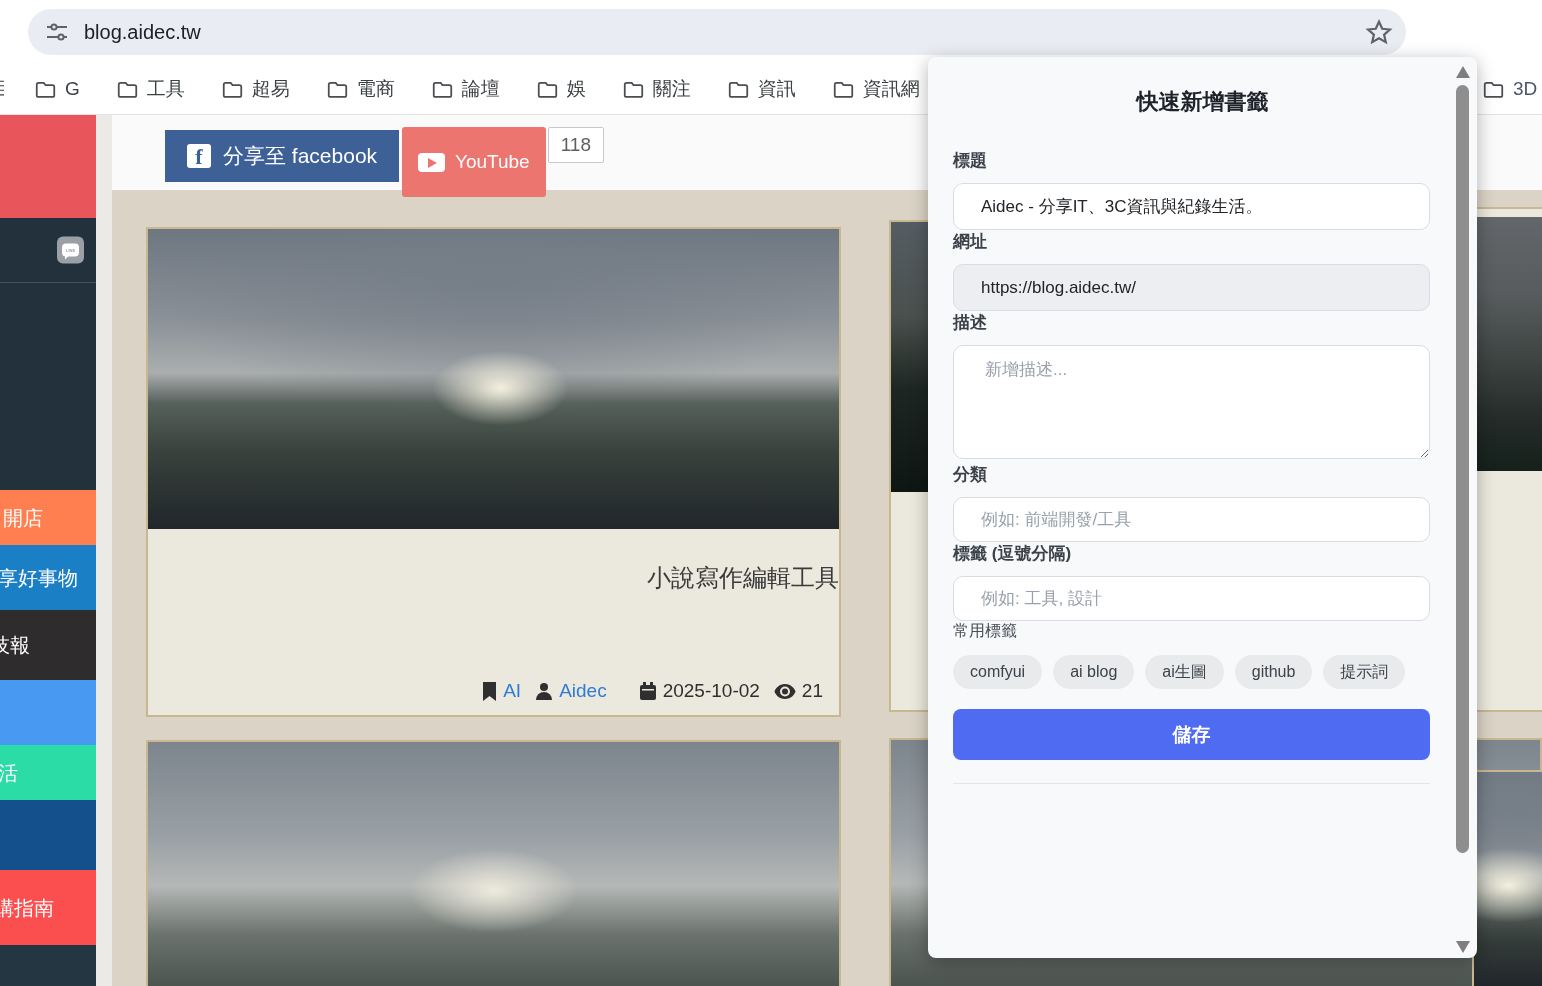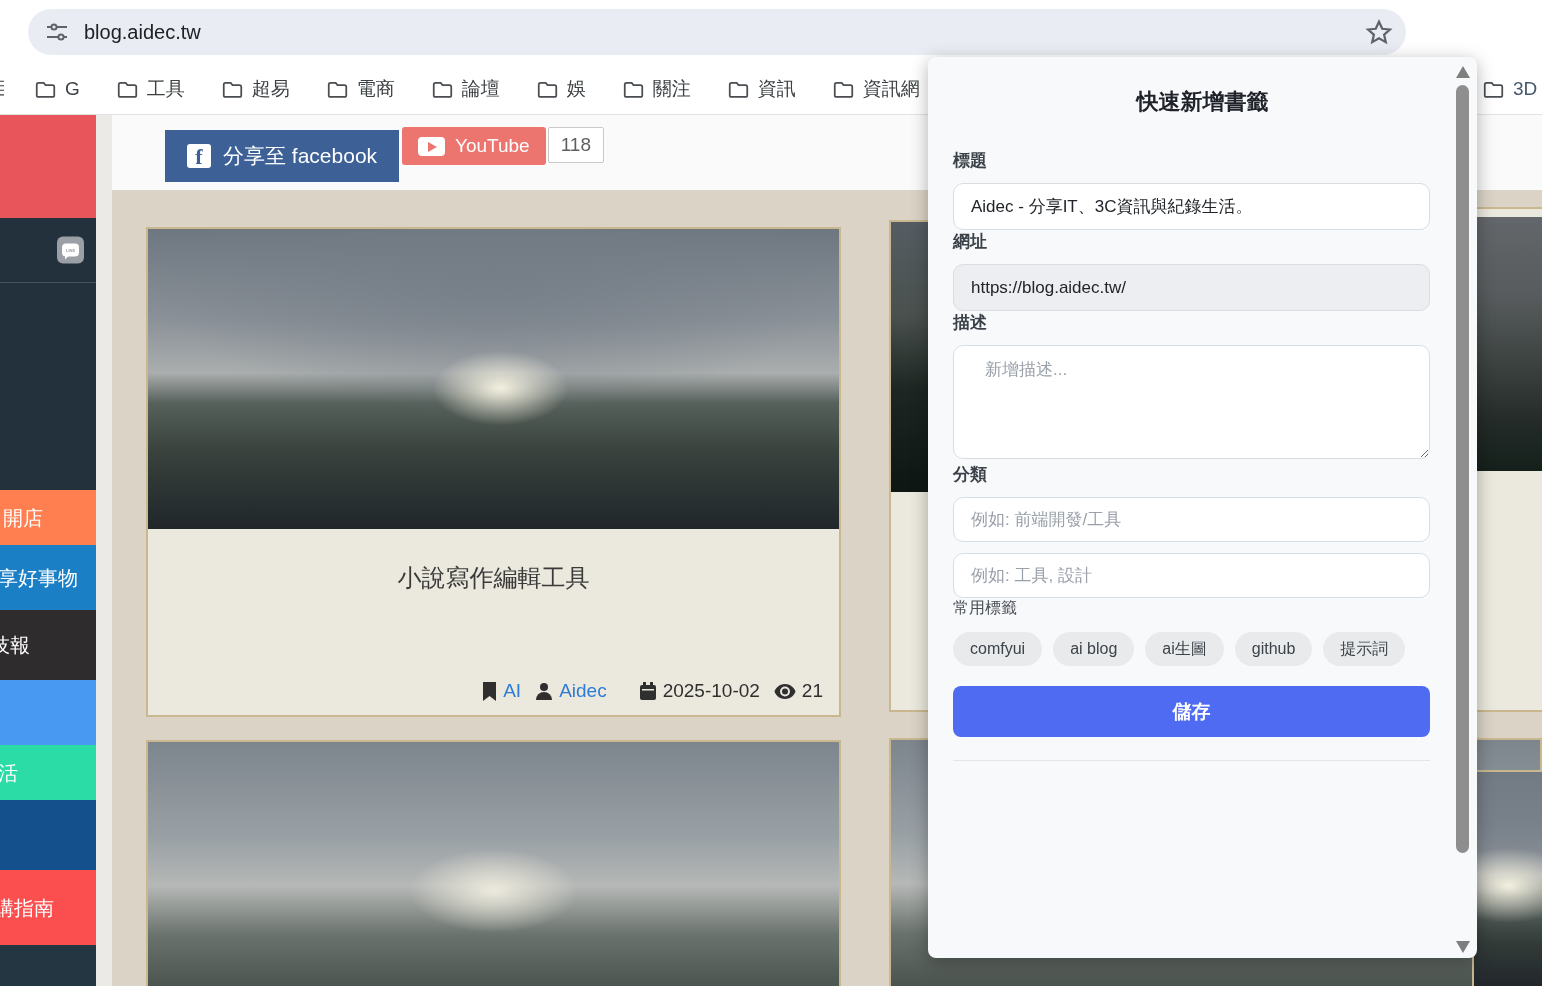--- a/index.html
+++ b/index.html
@@ -22,21 +22,21 @@
   .bm-3d { position:absolute; left:1483px; top:0; height:53px; display:flex; align-items:center; gap:9px; }
 
   
   .page { position:absolute; left:112px; top:115px; width:1430px; height:871px; background:#dbd4c6; z-index:1; }
   .white-band { position:absolute; left:0; top:0; width:1430px; height:75px; background:#fafafa; }
   .gap-strip { position:absolute; left:96px; top:62px; width:16px; height:924px; background:#eceae6; z-index:2; }
 
   .fb-btn { position:absolute; left:53px; top:15px; height:52px; background:#3d6097; color:#fff; display:flex; align-items:center; gap:12px; padding:0 22px; font-size:21px; cursor:pointer; }
   .fb-ico { width:24px; height:24px; background:#fff; border-radius:3px; color:#3d6097; font-weight:bold; font-size:22px; text-align:center; line-height:26px; font-family:"Liberation Serif",serif; }
   .yt-wrap { position:absolute; left:290px; top:12px; display:flex; align-items:flex-start; }
-  .yt-badge { background:#ec7570; border-radius:3px; color:#fff; display:flex; align-items:center; gap:10px; padding:8px 16px; font-size:19px; cursor:pointer; }
+  .yt-badge { background:#ec7570; border-radius:3px; color:#fff; display:flex; align-items:center; gap:10px; padding:24px 16px; font-size:19px; cursor:pointer; }
   .yt-play { width:27px; height:19px; background:#fff; border-radius:4px; position:relative; }
   .yt-play::after { content:""; position:absolute; left:10px; top:5px; border-left:9px solid #ec7570; border-top:5px solid transparent; border-bottom:5px solid transparent; }
   .yt-count { background:#fff; border:1px solid #c9c9c9; color:#5f5f5f; font-size:19px; padding:6px 12px; margin-left:2px; border-radius:2px; }
 
   .card { position:absolute; border:2px solid #c9b88f; background:#ebe8dd; }
   .card-img { position:absolute; left:0; top:0; right:0; }
   .img-sea { background:
       radial-gradient(ellipse 100px 55px at 51% 53%, rgba(250,246,228,.95), rgba(250,246,228,0) 68%),
       radial-gradient(ellipse 480px 190px at 50% 16%, rgba(116,124,134,.8), rgba(116,124,134,0) 72%),
       linear-gradient(180deg,#6e7680 0%,#8a9198 30%,#aaaeae 48%,#57615c 58%,#39423d 74%,#20262a 100%); }
@@ -57,21 +57,21 @@
   .sb-block { width:96px; position:relative; overflow:hidden; }
   .sb-label { color:#fff; font-size:20px; white-space:nowrap; position:absolute; top:50%; transform:translateY(-50%); }
   .line-ico { position:absolute; right:12px; top:50%; transform:translateY(-50%); width:27px; height:27px; background:#9aa0a6; border-radius:6px; display:flex; align-items:center; justify-content:center; }
   .line-bubble { width:17px; height:13px; background:#fff; border-radius:4px; color:#9aa0a6; font-size:4px; font-weight:bold; text-align:center; line-height:13px; position:relative; }
   .line-bubble::after { content:""; position:absolute; left:3px; bottom:-3px; border-top:4px solid #fff; border-right:4px solid transparent; }
 
   
   .popup { position:absolute; left:928px; top:57px; width:549px; height:901px; background:#f8f9fb; border-radius:8px; box-shadow:0 4px 18px rgba(0,0,0,.3); z-index:40; padding:0 25px; }
   .popup h1 { text-align:center; margin-top:30px; font-size:22px; color:#1f2329; font-weight:bold; }
   .fld-label { font-size:17px; font-weight:bold; color:#3b4249; }
-  .fld-input, .fld-area { width:477px; border:1px solid #d8dde3; border-radius:10px; background:#fff; font-size:17px; color:#212529; padding:0 17px; font-family:"Liberation Sans",sans-serif; }
+  .fld-input, .fld-area { width:477px; border:1px solid #d8dde3; border-radius:10px; background:#fff; font-size:17px; color:#212529; padding:0 27px; font-family:"Liberation Sans",sans-serif; }
   .fld-input { height:47px; }
   .fld-input::placeholder, .fld-area::placeholder { color:#9aa1aa; }
   .fld-readonly { background:#eceef1; }
   .fld-area { height:114px; padding:12px 31px; resize:both; font-size:17px; }
   .lbl-title { margin-top:32px; }
   .lbl { }
   .fld-gap { margin-top:11px; }
   .tags-wrap { margin-top:13px; width:477px; display:flex; flex-wrap:wrap; gap:11px; }
   .tag-pill { background:#e8eaec; border-radius:17px; height:34px; line-height:34px; padding:0 17px; font-size:16px; color:#3c4349; cursor:pointer; }
   .save-btn { margin-top:20px; width:477px; height:51px; background:#4f6bf2; color:#fff; font-size:19px; font-weight:bold; border:none; border-radius:8px; cursor:pointer; font-family:"Liberation Sans",sans-serif; }
@@ -95,21 +95,21 @@
       <div class="yt-badge">
         <span class="yt-play"></span>
         <span>YouTube</span>
       </div>
       <span class="yt-count">118</span>
     </div>
   </div>
 
   <div class="card" style="left:34px; top:112px; width:695px; height:490px;">
     <div class="card-img img-sea" style="height:300px;"></div>
-    <div class="card-title" style="top:333px;">小說寫作編輯工具</div>
+    <div class="card-title" style="top:333px;text-align:right;">小說寫作編輯工具</div>
     <div class="meta-row" style="top:451px;">
       <span class="meta-item">
         <svg class="m-ico" width="15" height="19" viewBox="0 0 15 19">
             <path d="M1 0 h13 v19 l-6.5-5 L1 19 Z" fill="#2f2f2f"></path>
           </svg>
         <span class="meta-link">AI</span>
       </span>
       <span class="meta-item">
         <svg class="m-ico" width="18" height="18" viewBox="0 0 18 18">
             <circle cx="9" cy="5" r="4" fill="#2f2f2f"></circle>
@@ -299,20 +299,21 @@
 
   <div class="fld-label lbl">網址</div>
   <input class="fld-input fld-readonly fld-gap" readonly="" value="https://blog.aidec.tw/" style="">
 
   <div class="fld-label lbl">描述</div>
   <textarea class="fld-area fld-gap" placeholder="新增描述..." style=""></textarea>
 
   <div class="fld-label lbl">分類</div>
   <input class="fld-input fld-gap" style="height: 45px;" placeholder="例如: 前端開發/工具">
 
+  <div class="fld-label lbl">標籤 (逗號分隔)</div>
   <input class="fld-input fld-gap" style="height: 45px;" placeholder="例如: 工具, 設計">
 
   <div class="fld-label lbl" style="font-size:16px; font-weight:normal; color:#4a5057;">常用標籤</div>
   <div class="tags-wrap">
     <span class="tag-pill">comfyui</span>
     <span class="tag-pill">ai blog</span>
     <span class="tag-pill">ai生圖</span>
     <span class="tag-pill">github</span>
     <span class="tag-pill">提示詞</span>
   </div>

